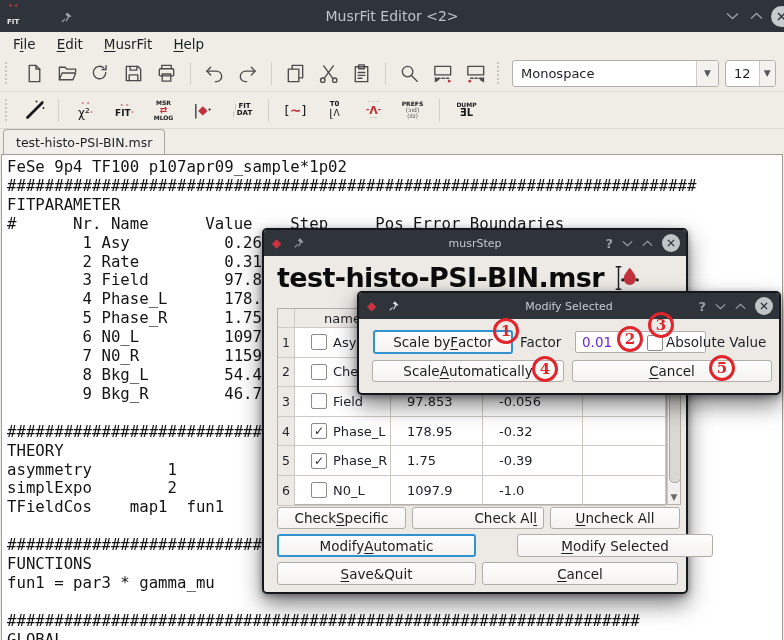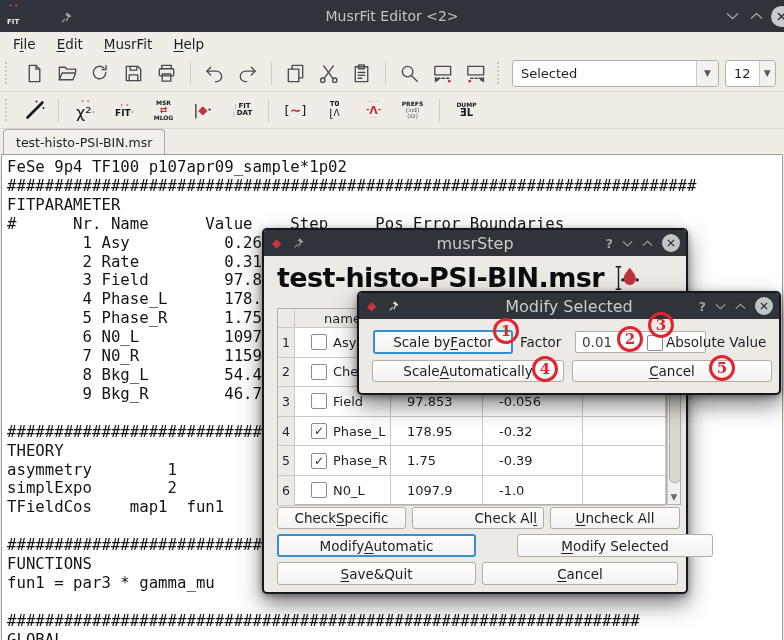--- a/index.html
+++ b/index.html
@@ -47,21 +47,21 @@
        display:flex;align-items:center;}
   .editor{position:absolute;left:1px;right:1px;top:154px;bottom:0;background:#fff;
           border:1px solid #a29e97;border-bottom:none;overflow:hidden;}
   .editor pre{margin:0;padding:3px 0 0 5px;font-family:"DejaVu Sans Mono",monospace;
               font-size:15.7px;line-height:18.9px;color:#141414;}
   
   .dialog{position:absolute;background:#edeae6;border:2px solid #14171b;border-radius:5px;
           box-shadow:0 10px 22px rgba(0,0,0,.5),0 2px 6px rgba(0,0,0,.35);}
   .dlg-titlebar{height:26px;background:#2f343a;border-radius:3px 3px 0 0;position:relative;
                 display:flex;align-items:center;}
-  .dlg-title{position:absolute;left:50%;transform:translateX(-50%);color:#c7ccd0;font-size:16px;}
+  .dlg-title{position:absolute;left:50%;transform:translateX(-50%);color:#c7ccd0;font-size:11px;}
   .dlg-ico{margin-left:8px;color:#cb3340;font-size:12px;line-height:1;}
   .dlg-pin{margin-left:12px;}
   .dlg-ctl{position:absolute;right:6px;top:0;height:26px;display:flex;align-items:center;gap:9px;}
   .dlg-help{color:#9aa0a4;font-size:13px;font-weight:bold;}
   .dlg-close{width:18px;height:18px;border-radius:50%;background:#c0c5c8;display:flex;
              align-items:center;justify-content:center;}
   .step-dialog{left:262px;top:228px;width:422px;height:362px;z-index:10;}
   .dlg-heading{position:absolute;left:13px;top:32px;display:flex;align-items:center;gap:7px;
                font-size:27px;font-weight:bold;color:#0c0c0c;letter-spacing:-0.6px;}
   
@@ -89,21 +89,21 @@
   .r1{top:277px;} .r2{top:304px;gap:41px;} .r3{top:332px;}
   .r1 .pbtn{width:129px;} .r1 .pbtn:nth-child(2){width:132px;justify-content:flex-end;} .r1 .pbtn:nth-child(3){width:130px;}
   .r2 .pbtn,.r3 .pbtn{width:199px;height:23px;} .r2 .pbtn:nth-child(2),.r3 .pbtn:nth-child(2){width:196px;}
   
   .modify-dialog{left:357px;top:291px;width:420px;height:100px;z-index:20;}
   .md-row1{position:absolute;left:0;top:37px;width:100%;height:24px;}
   .md-scalebtn{position:absolute;left:14px;top:0;width:140px;height:24px;}
   .md-factor-label{position:absolute;left:161px;top:0;height:24px;display:flex;align-items:center;font-size:13.5px;}
   .md-input{position:absolute;left:216px;top:1px;width:131px;height:22px;border:1px solid #b1aeaa;
             border-radius:2px;background:#fff;font-family:inherit;font-size:13.5px;padding:0 0 0 6px;
-            box-sizing:border-box;color:#404040;}
+            box-sizing:border-box;color:#6d28d9;}
   .md-cbx{position:absolute;left:288px;top:5px;}
   .md-abs-label{position:absolute;left:307px;top:0;height:24px;display:flex;align-items:center;font-size:13.5px;}
   .md-row2{position:absolute;left:0;top:67px;width:100%;height:22px;}
   .md-scaleauto{position:absolute;left:13px;top:0;width:192px;height:22px;}
   .md-cancel{position:absolute;left:213px;top:0;width:200px;height:22px;}
   
   .annot{position:absolute;width:26px;height:26px;border:3px solid #e2242c;border-radius:50%;
          box-sizing:border-box;color:#e2242c;font-size:15px;font-weight:bold;display:flex;
          align-items:center;justify-content:center;z-index:40;line-height:1;
          font-family:"DejaVu Serif",serif;}
@@ -238,21 +238,21 @@
           <svg viewBox="0 0 24 24" width="23" height="23" fill="none" stroke="#4b4b4b" stroke-width="1.4" stroke-linecap="round" stroke-linejoin="round">
             <rect x="4" y="4.5" width="16.5" height="9"></rect>
             <path d="M7 17h2.5M11.5 17h2.5M16 17h2.5"></path>
             <path d="M21 21.5v-6l-5 3z" fill="#4b4b4b" stroke="none"></path>
             <circle cx="6" cy="20" r="1.4" fill="#c2323e" stroke="none"></circle>
           </svg>
         </span>
         <span class="thandle"></span>
       </span>
     <span class="combo font-combo">
-      <span class="val">Selected</span>
+      <span class="val">Monospace</span>
       <span class="arrow">▼</span>
     </span>
     <span class="combo size-combo">
       <span class="val">12</span>
       <span class="arrow">▼</span>
     </span>
   </div>
 
   <div class="toolbar tb2" id="toolbar2">
       <span class="thandle"></span>
@@ -263,21 +263,21 @@
           <circle cx="13.5" cy="3.5" r=".9" fill="#17181a" stroke="none"></circle>
           <circle cx="20.5" cy="10" r=".9" fill="#17181a" stroke="none"></circle>
         </svg>
       </span>
       <span class="tsep"></span>
       <span class="ticon2">
         <span class="row">
           <span style="color: rgb(194, 50, 62); font-size: 6px; font-weight: bold;">⁺ ⁺</span>
         </span>
         <span class="row">
-          <span style="color: rgb(23, 24, 26); font-size: 16px;">χ²</span>
+          <span style="color: rgb(23, 24, 26); font-size: 12px;">χ²</span>
           <span style="color: rgb(194, 50, 62); font-size: 6px;">⁺</span>
         </span>
       </span>
       <span class="ticon2">
         <span class="row">
           <span style="color: rgb(194, 50, 62); font-size: 6px; font-weight: bold;">⁺ ⁺</span>
         </span>
         <span class="row">
           <span style="color: rgb(23, 24, 26); font-size: 9px; font-weight: bold;">FIT</span>
           <span style="color: rgb(194, 50, 62); font-size: 6px;">⁺</span>

